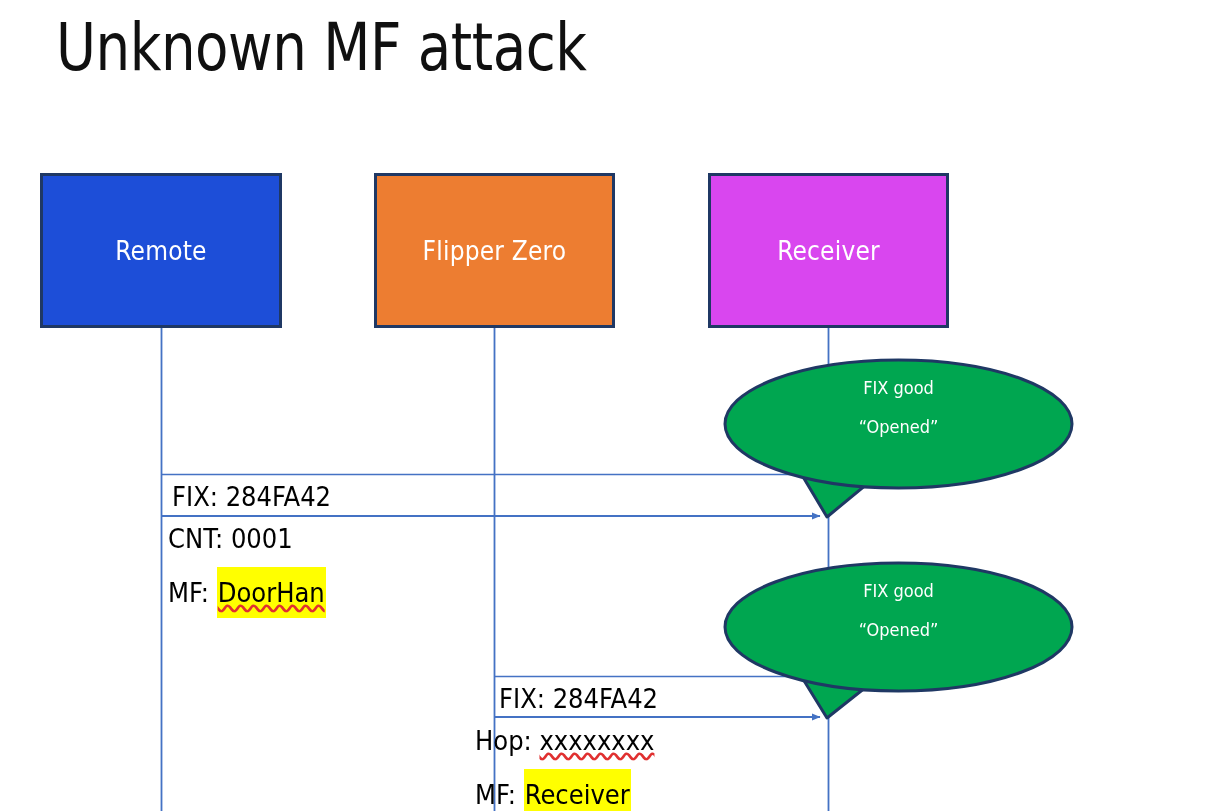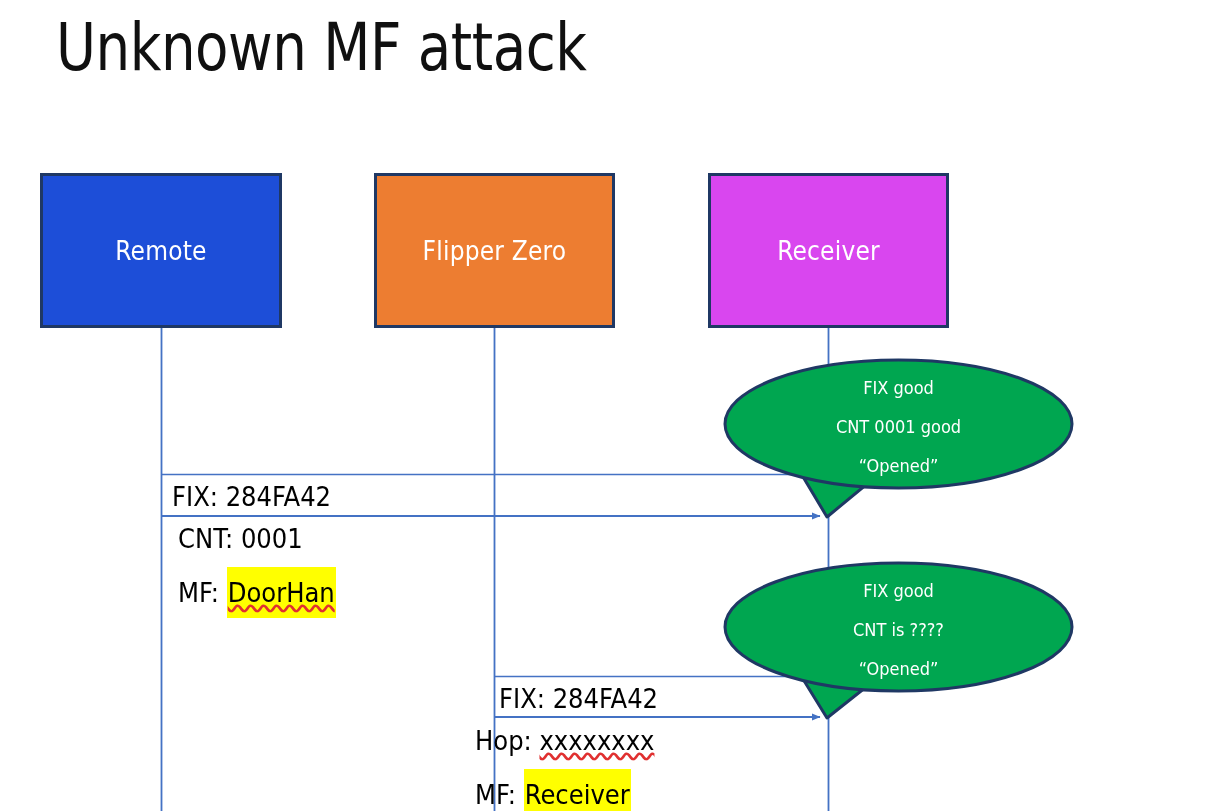--- a/index.html
+++ b/index.html
@@ -94,21 +94,21 @@
   }
   .sq {
     text-decoration: underline;
     text-decoration-color: #E03030;
     text-decoration-style: wavy;
     text-decoration-skip-ink: none;
     text-underline-offset: 2px;
   }
 
   #msg1-top  { left: 172px; top: 477px; }
-  #msg1-body { left: 178px; top: 519px; }
+  #msg1-body { left: 168px; top: 519px; }
   #msg2-top  { left: 499px; top: 679px; }
   #msg2-body { left: 475px; top: 721px; }
 
   
   .bubble-text {
     position: absolute;
     text-align: center;
     color: #ffffff;
     font-size: 18px;
     line-height: 39px;
@@ -179,23 +179,21 @@
     <span class="msg-line">FIX: 284FA42</span>
   </div>
 
   <div class="msg-text" id="msg2-body">
     <span class="msg-line"><span>Hop: </span><span class="sq" style="text-decoration-color: rgb(224, 48, 48);">xxxxxxxx</span></span>
     <span class="msg-line"><span>MF: </span><span class="hl" style="background: rgb(255, 255, 0);">Receiver</span></span>
   </div>
 
   <div class="bubble-text" id="bubble1-text">
     <span class="bubble-line">FIX good</span>
-    <span class="bubble-line">CNT 0001 good</span>
     <span class="bubble-line">“Opened”</span>
   </div>
 
   <div class="bubble-text" id="bubble2-text">
     <span class="bubble-line">FIX good</span>
-    <span class="bubble-line">CNT is ????</span>
     <span class="bubble-line">“Opened”</span>
   </div>
 
 </div>
 
 </body></html>

